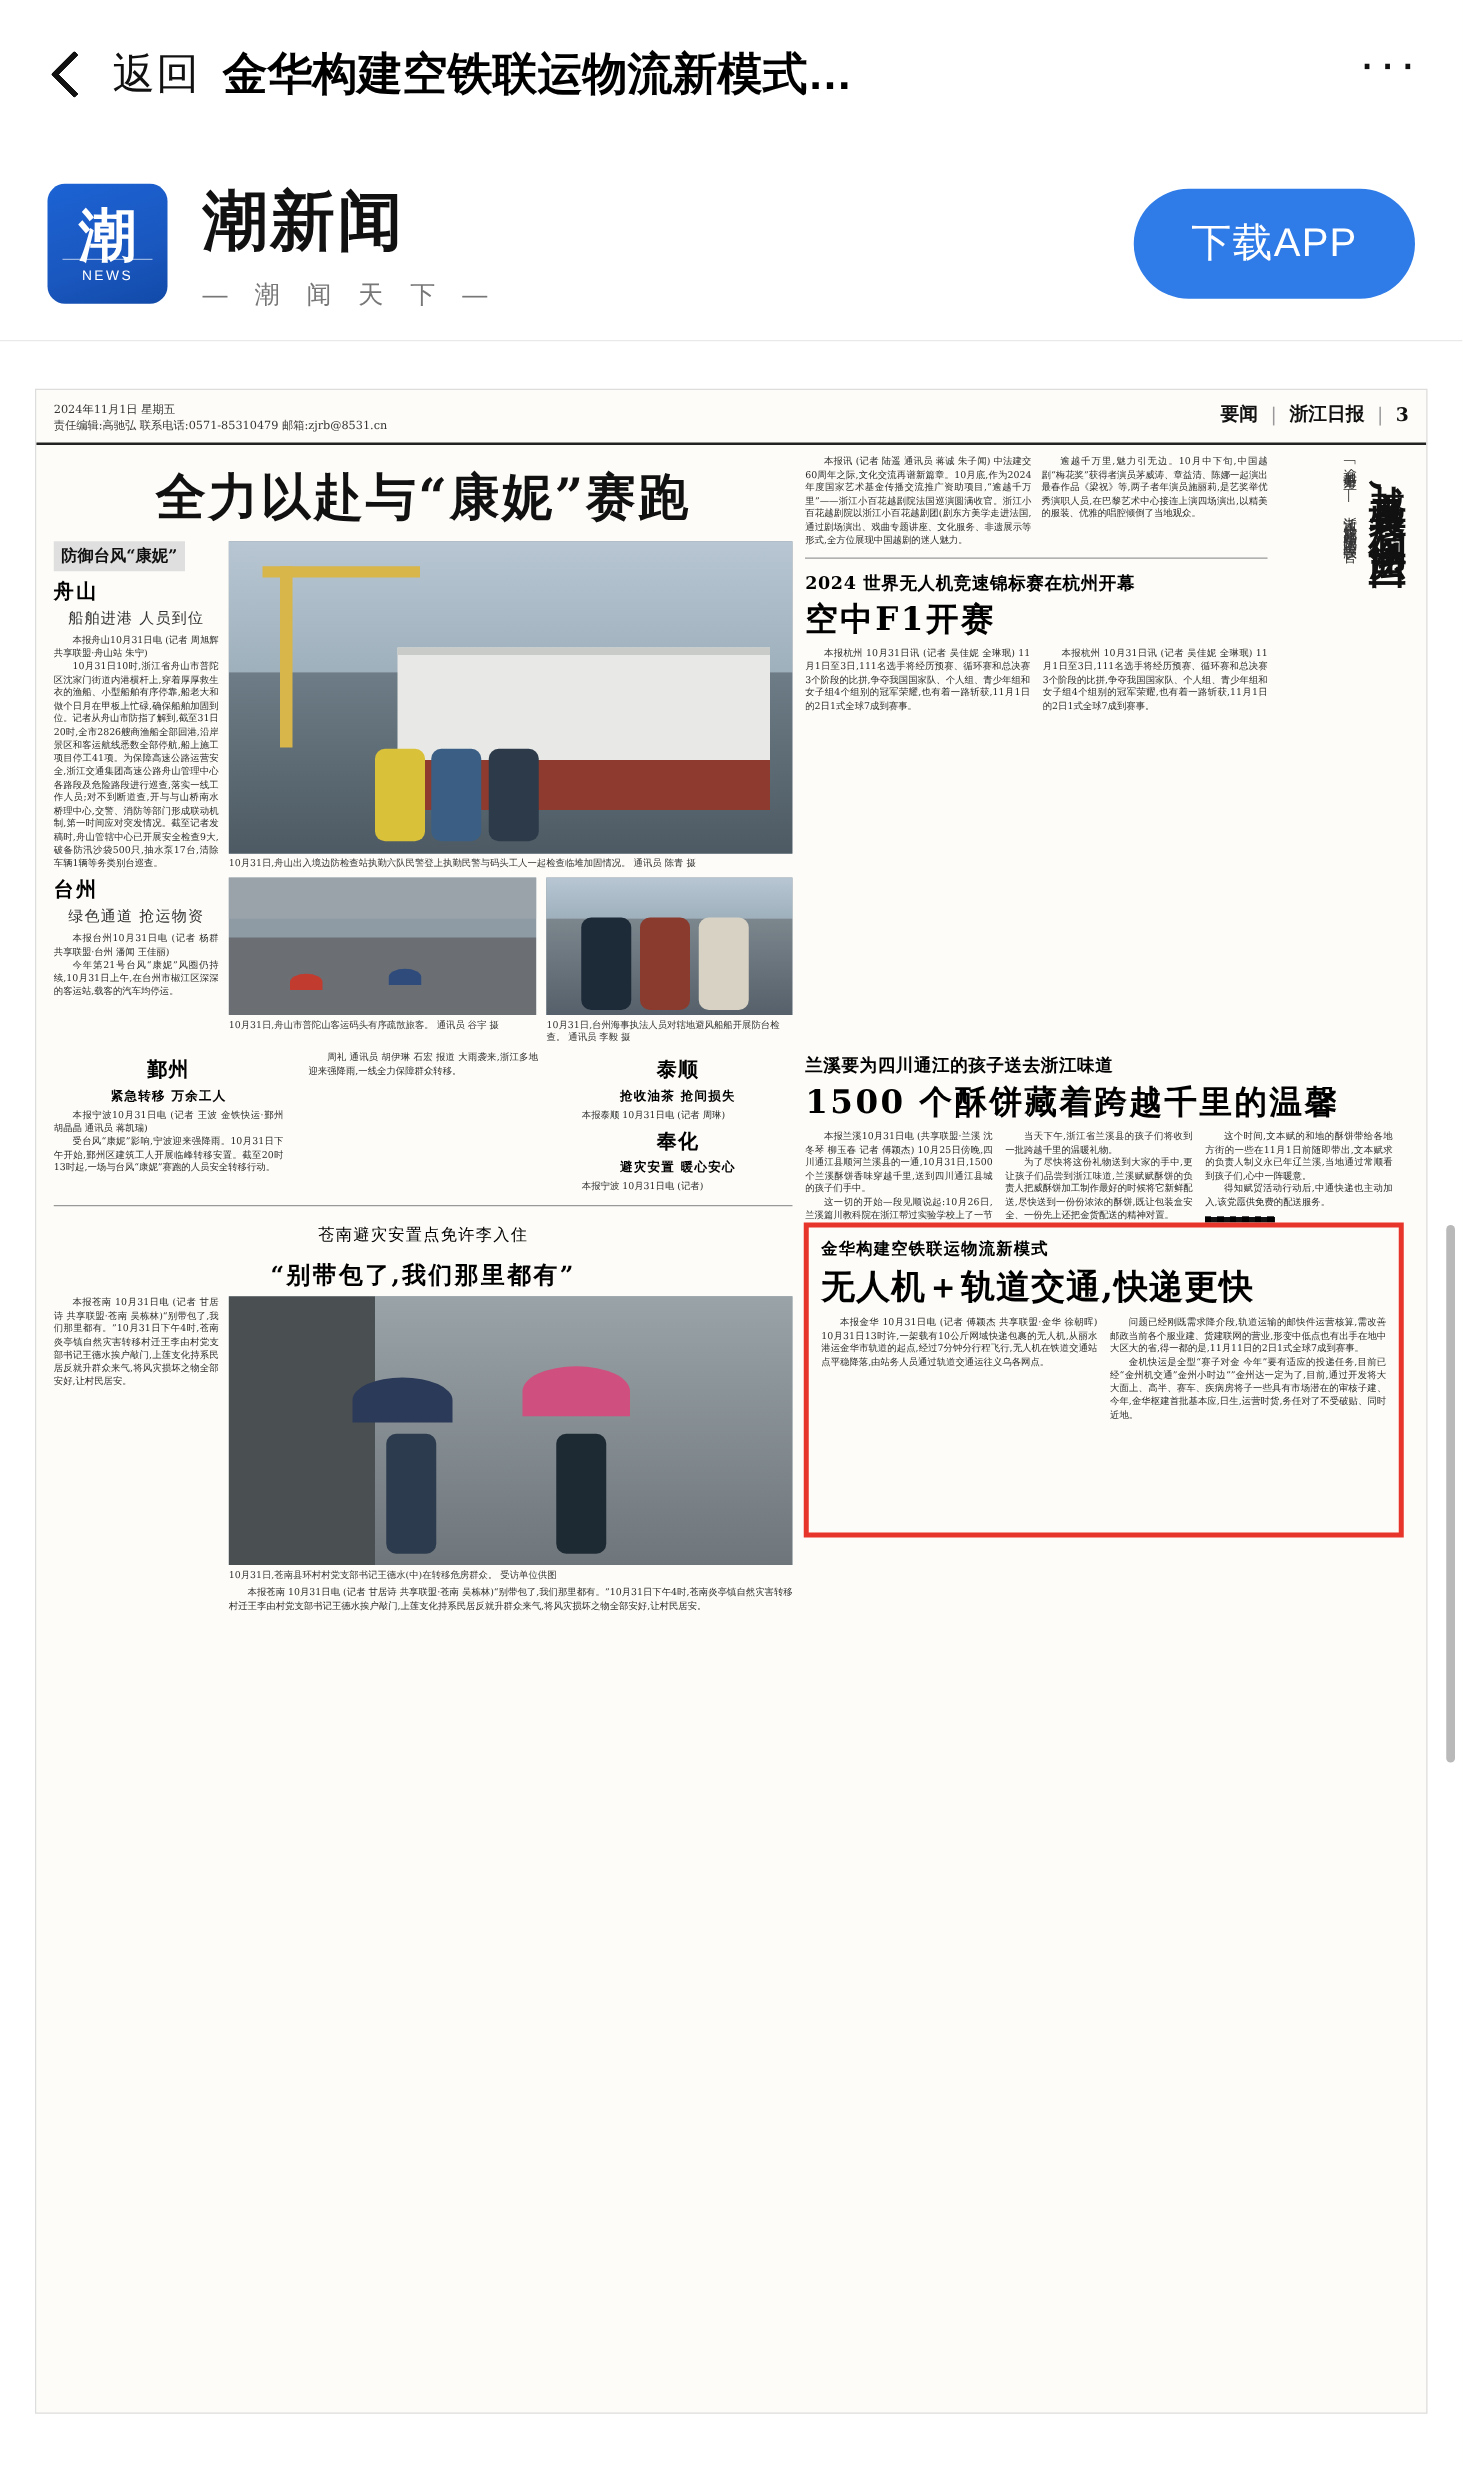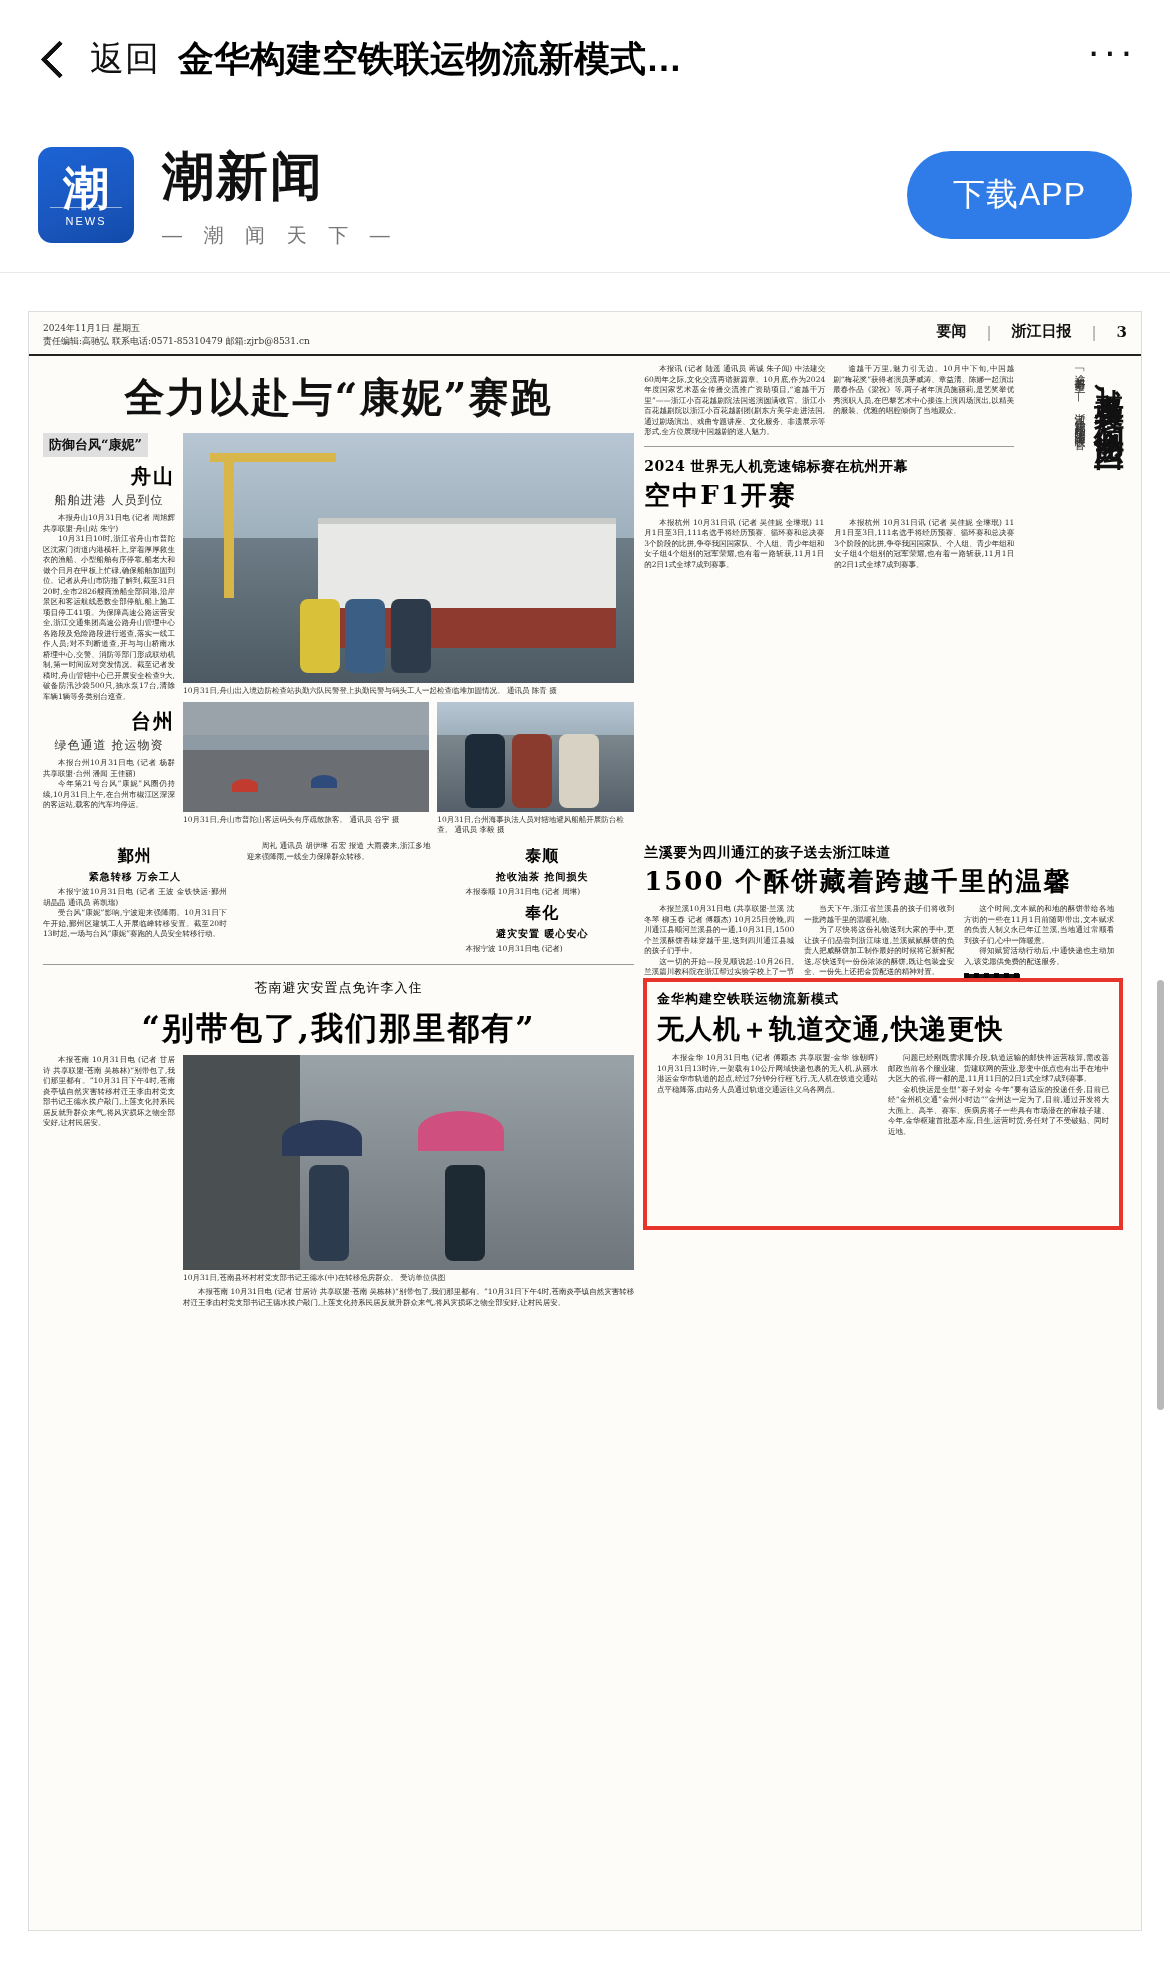--- a/index.html
+++ b/index.html
@@ -141,21 +141,21 @@
     border-bottom: 2px solid #222;
   }
   .ph-left { font-size: 9px; color: #333; line-height: 13px; }
   .ph-right {
     margin-left: auto;
     font-size: 15px;
     color: #111;
     font-weight: bold;
     display: flex;
     align-items: center;
-    gap: 20px;
+    gap: 10px;
   }
   .ph-right .sep { color: #999; font-weight: normal; }
 
   .paper-body {
     display: flex;
     padding: 8px 14px 10px 14px;
     gap: 10px;
   }
   .col-main { width: 600px; }
   .col-right { width: 490px; position: relative; }
@@ -171,23 +171,23 @@
 
   .sub-tag {
     background: #dfdfdf;
     font-size: 13px;
     font-weight: bold;
     padding: 3px 6px;
     display: inline-block;
     color: #111;
   }
   .city-head {
-    font-size: 20px;
-    font-weight: bold;
-    text-align: right;
+    font-size: 16px;
+    font-weight: bold;
+    text-align: left;
     letter-spacing: 2px;
     margin: 6px 0 2px 0;
   }
   .city-sub {
     font-size: 12px;
     text-align: center;
     color: #333;
     margin-bottom: 4px;
     letter-spacing: 1px;
   }
@@ -242,21 +242,21 @@
   }
   .mid-sub {
     font-size: 10px;
     text-align: center;
     letter-spacing: 1px;
     margin-bottom: 3px;
     font-weight: bold;
   }
 
   .headline-2 {
-    font-size: 32px;
+    font-size: 19px;
     font-weight: bold;
     text-align: center;
     letter-spacing: 2px;
     margin: 10px 0 4px 0;
   }
   .kicker {
     font-size: 13px;
     text-align: center;
     letter-spacing: 1px;
     margin-top: 8px;

